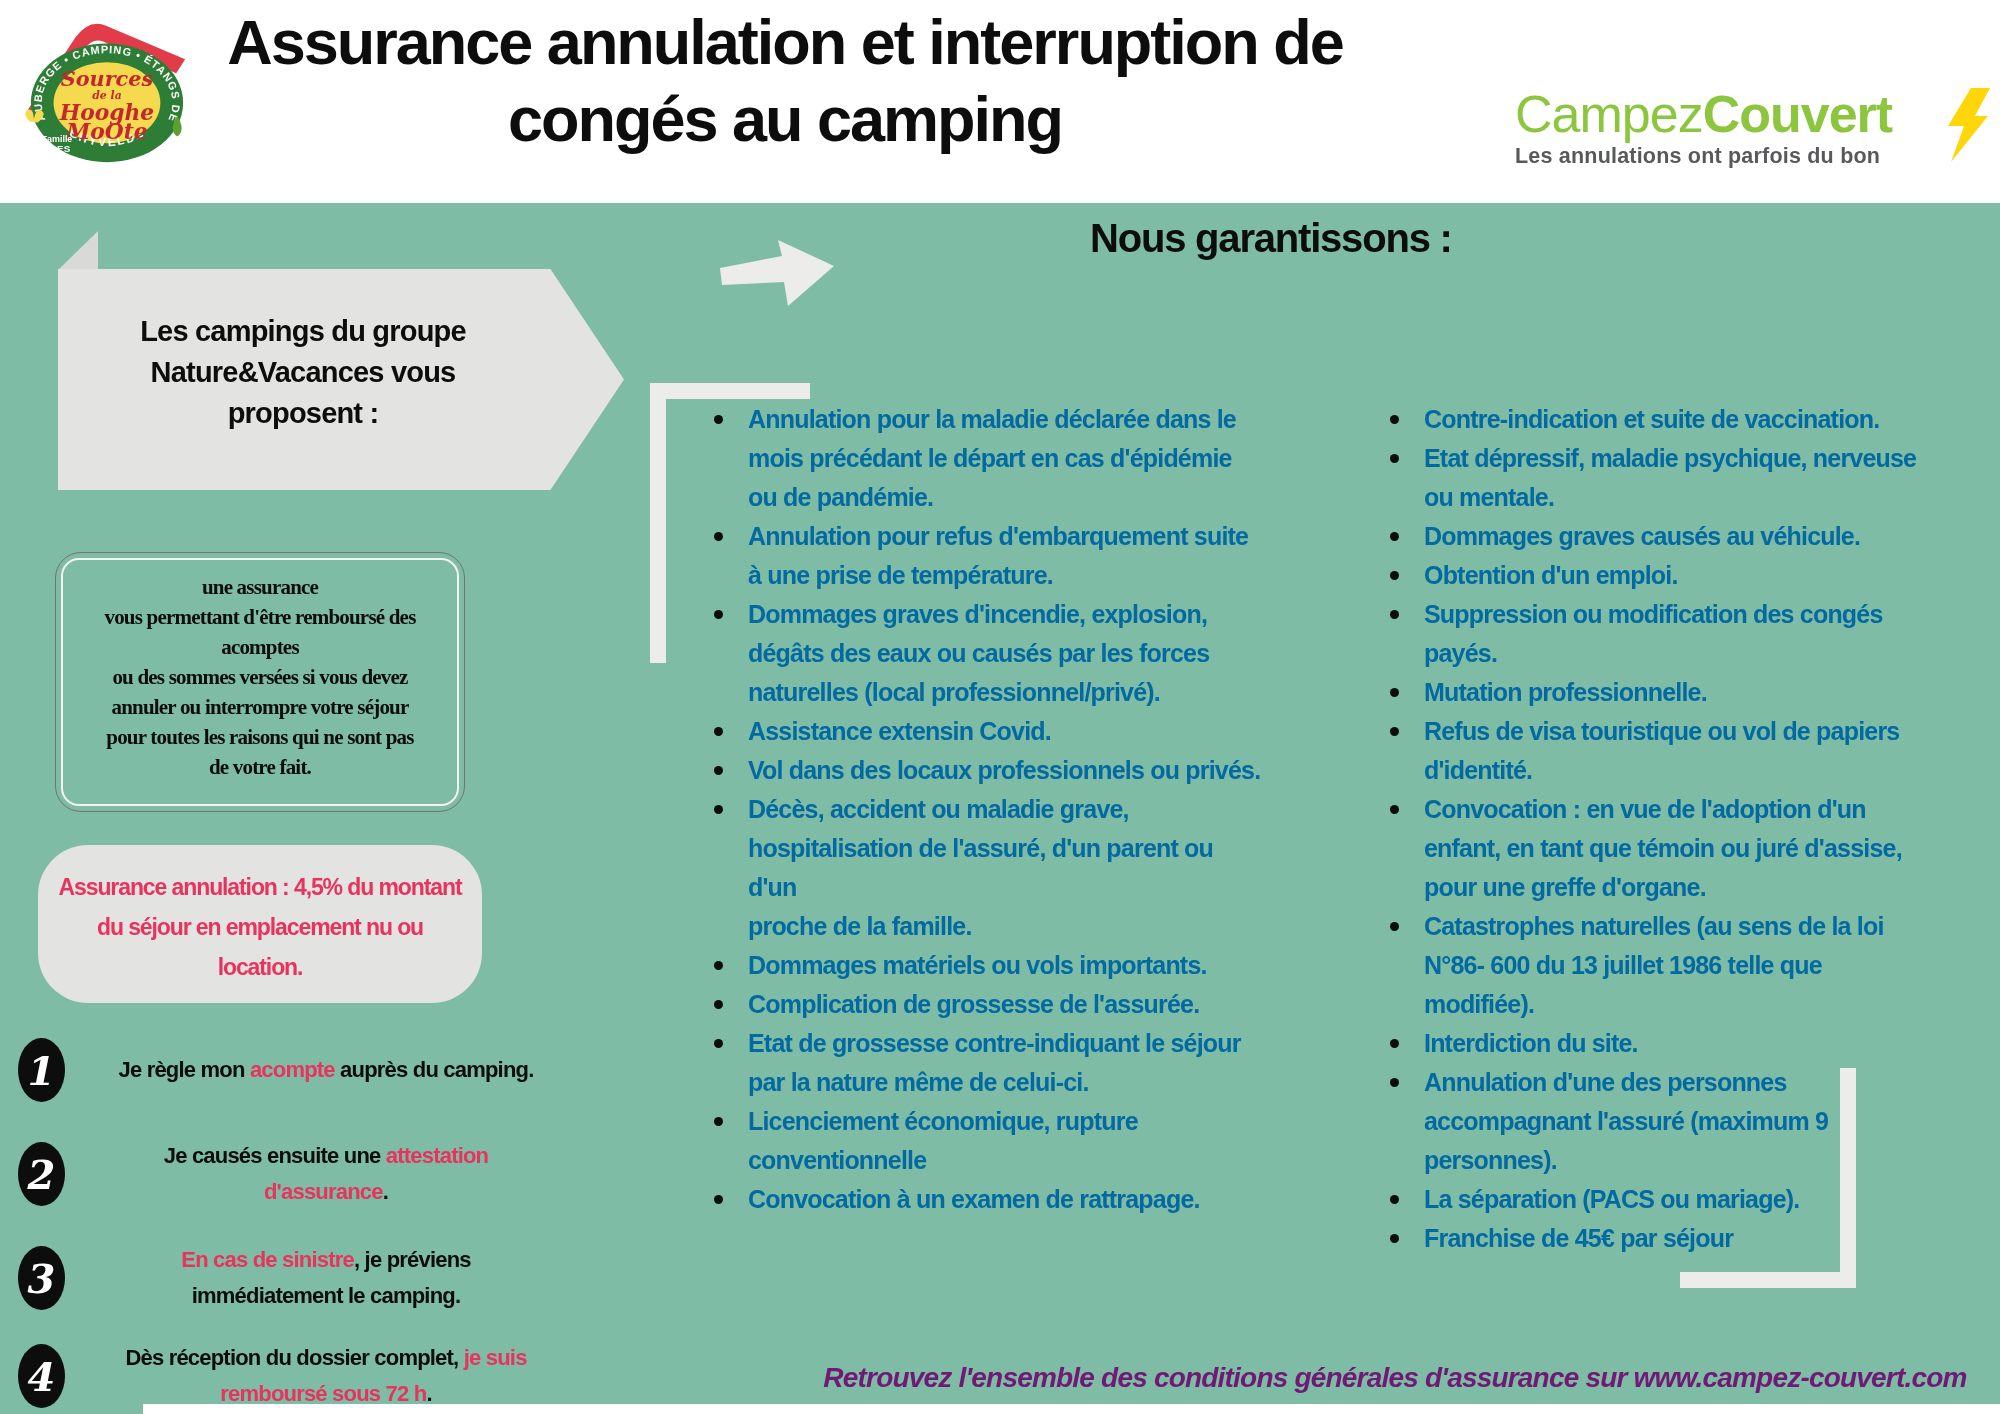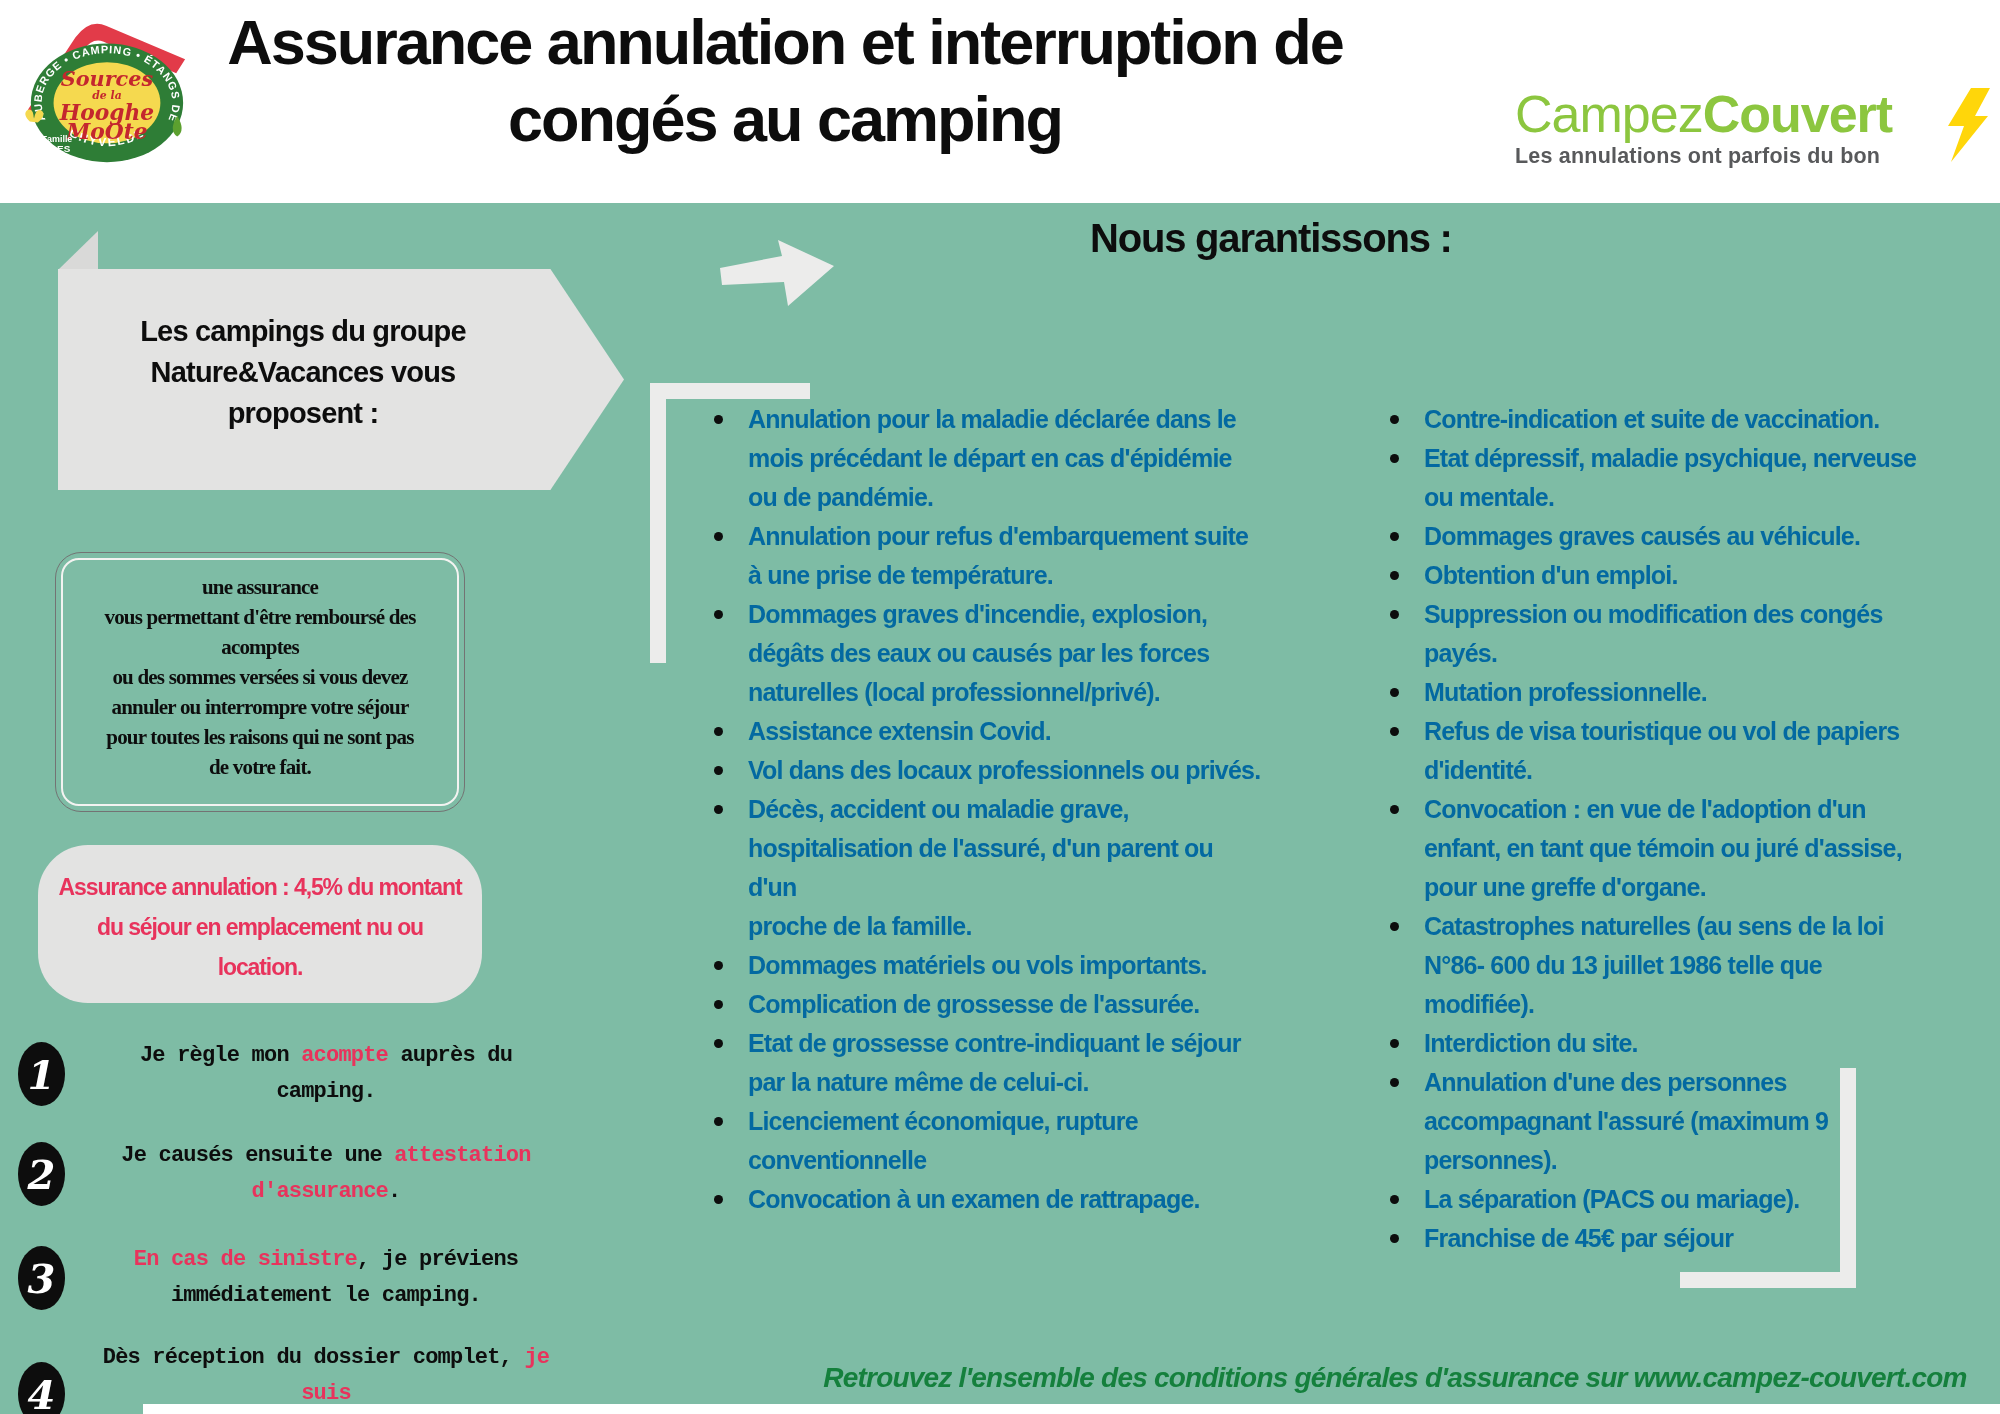--- a/index.html
+++ b/index.html
@@ -58,21 +58,21 @@
   }
   
   .step{position:absolute; left:18px; width:545px; display:flex; align-items:center; gap:24px;}
   .step-num{
     flex:0 0 47px; width:47px; height:64px; background:#0d0d0d; border-radius:50%;
     display:flex; align-items:center; justify-content:center;
     color:#fff; font-family:"DejaVu Serif", serif; font-style:italic; font-weight:bold; font-size:40px;
   }
   .step-text{
     flex:1; text-align:center; font-weight:bold; font-size:22px; line-height:36px;
-    letter-spacing:-0.8px; color:#0d0d0d; white-space:pre-line;font-family:Liberation Mono, monospace;
+    letter-spacing:-0.8px; color:#0d0d0d; white-space:pre-line;
   }
   .step-text .pink{color:var(--pink,#E8335C);}
   
   .arrow-doodle{position:absolute; left:718px; top:224px;}
   .guarantees-heading{
     position:absolute; left:1090px; top:216px; font-weight:bold; font-size:40px;
     letter-spacing:-1.2px; color:#0d0d0d;
   }
   .bracket{position:absolute; background:#ECECEB;}
   .bk-tl-h{left:650px; top:383px; width:160px; height:16px;}
@@ -86,21 +86,21 @@
   .gcol-1{left:712px;  width:600px;}
   .gcol-2{left:1388px; width:560px;}
   ul.gcol li{position:relative; white-space:pre-line;}
   ul.gcol li::before{
     content:""; position:absolute; left:-34px; top:15px; width:9px; height:9px;
     border-radius:50%; background:#0d0d0d;
   }
   
   .footer-note{
     position:absolute; left:810px; top:1362px; width:1170px; text-align:center;
-    font-weight:bold; font-style:italic; font-size:28px; letter-spacing:-0.8px; color:#15803d;
+    font-weight:bold; font-style:italic; font-size:28px; letter-spacing:-0.8px; color:#701a75;
   }
   .bottom-strip{position:absolute; left:143px; top:1404px; width:1857px; height:10px; background:#fff;}
 </style>
 </head>
 <body>
 
 <div class="page">
 
   <div class="header">
 

